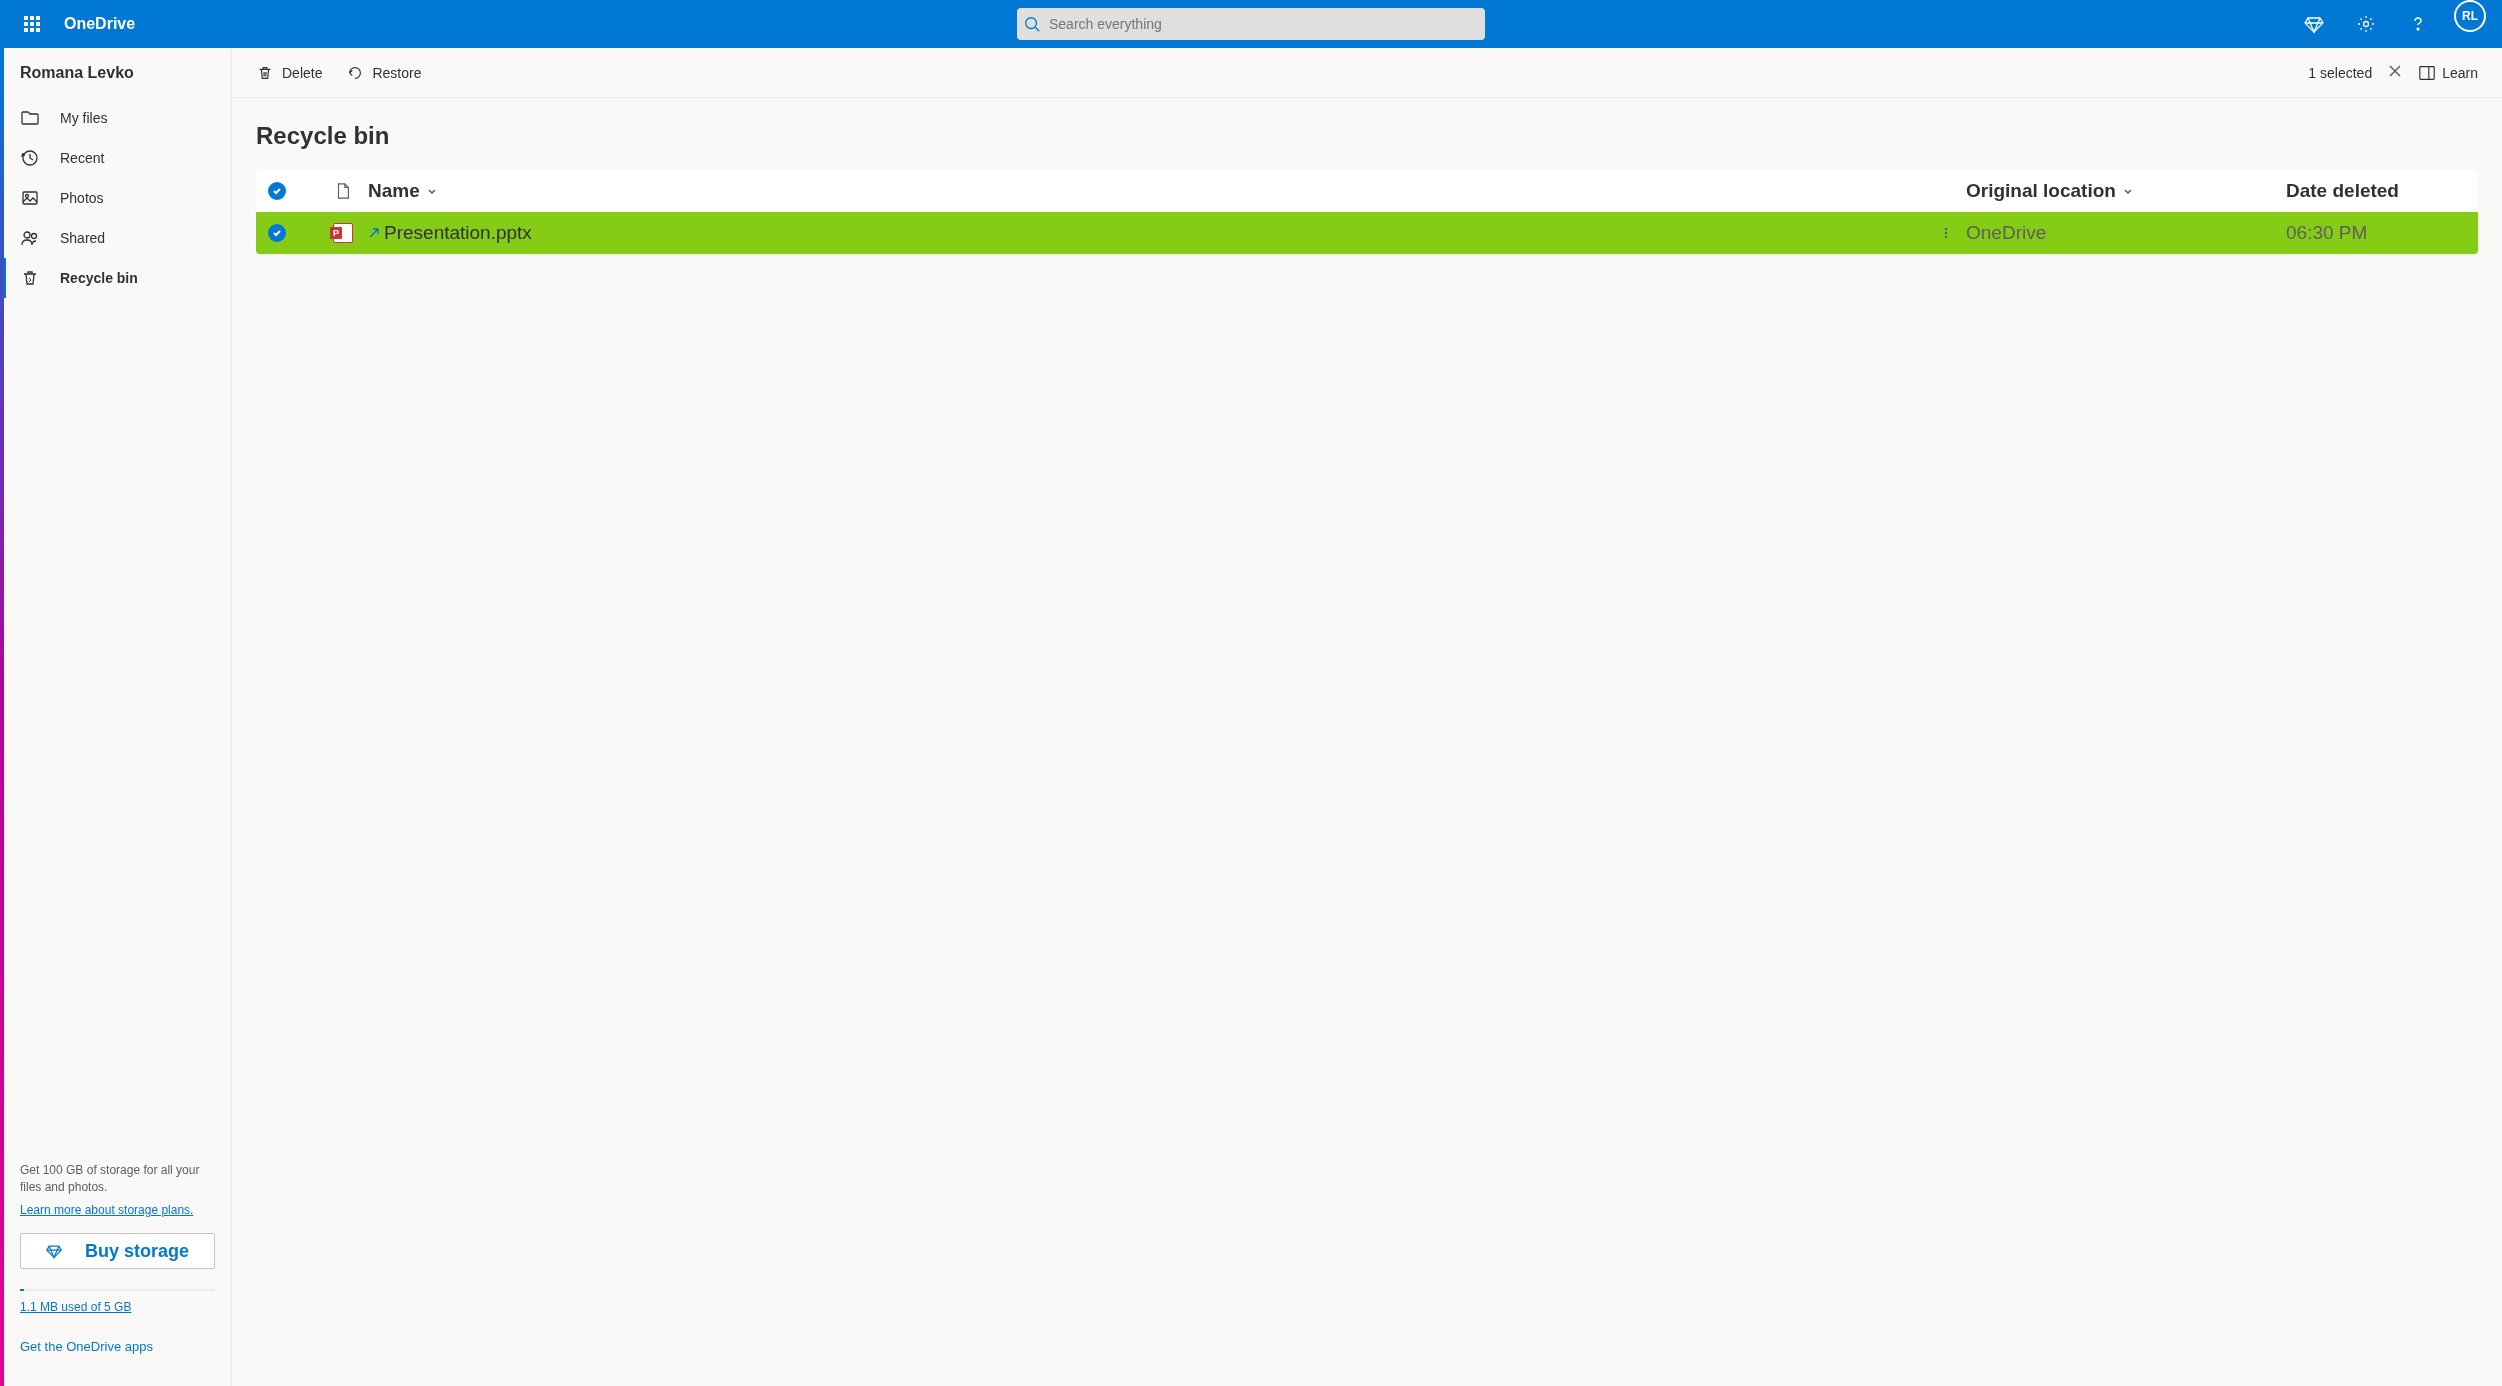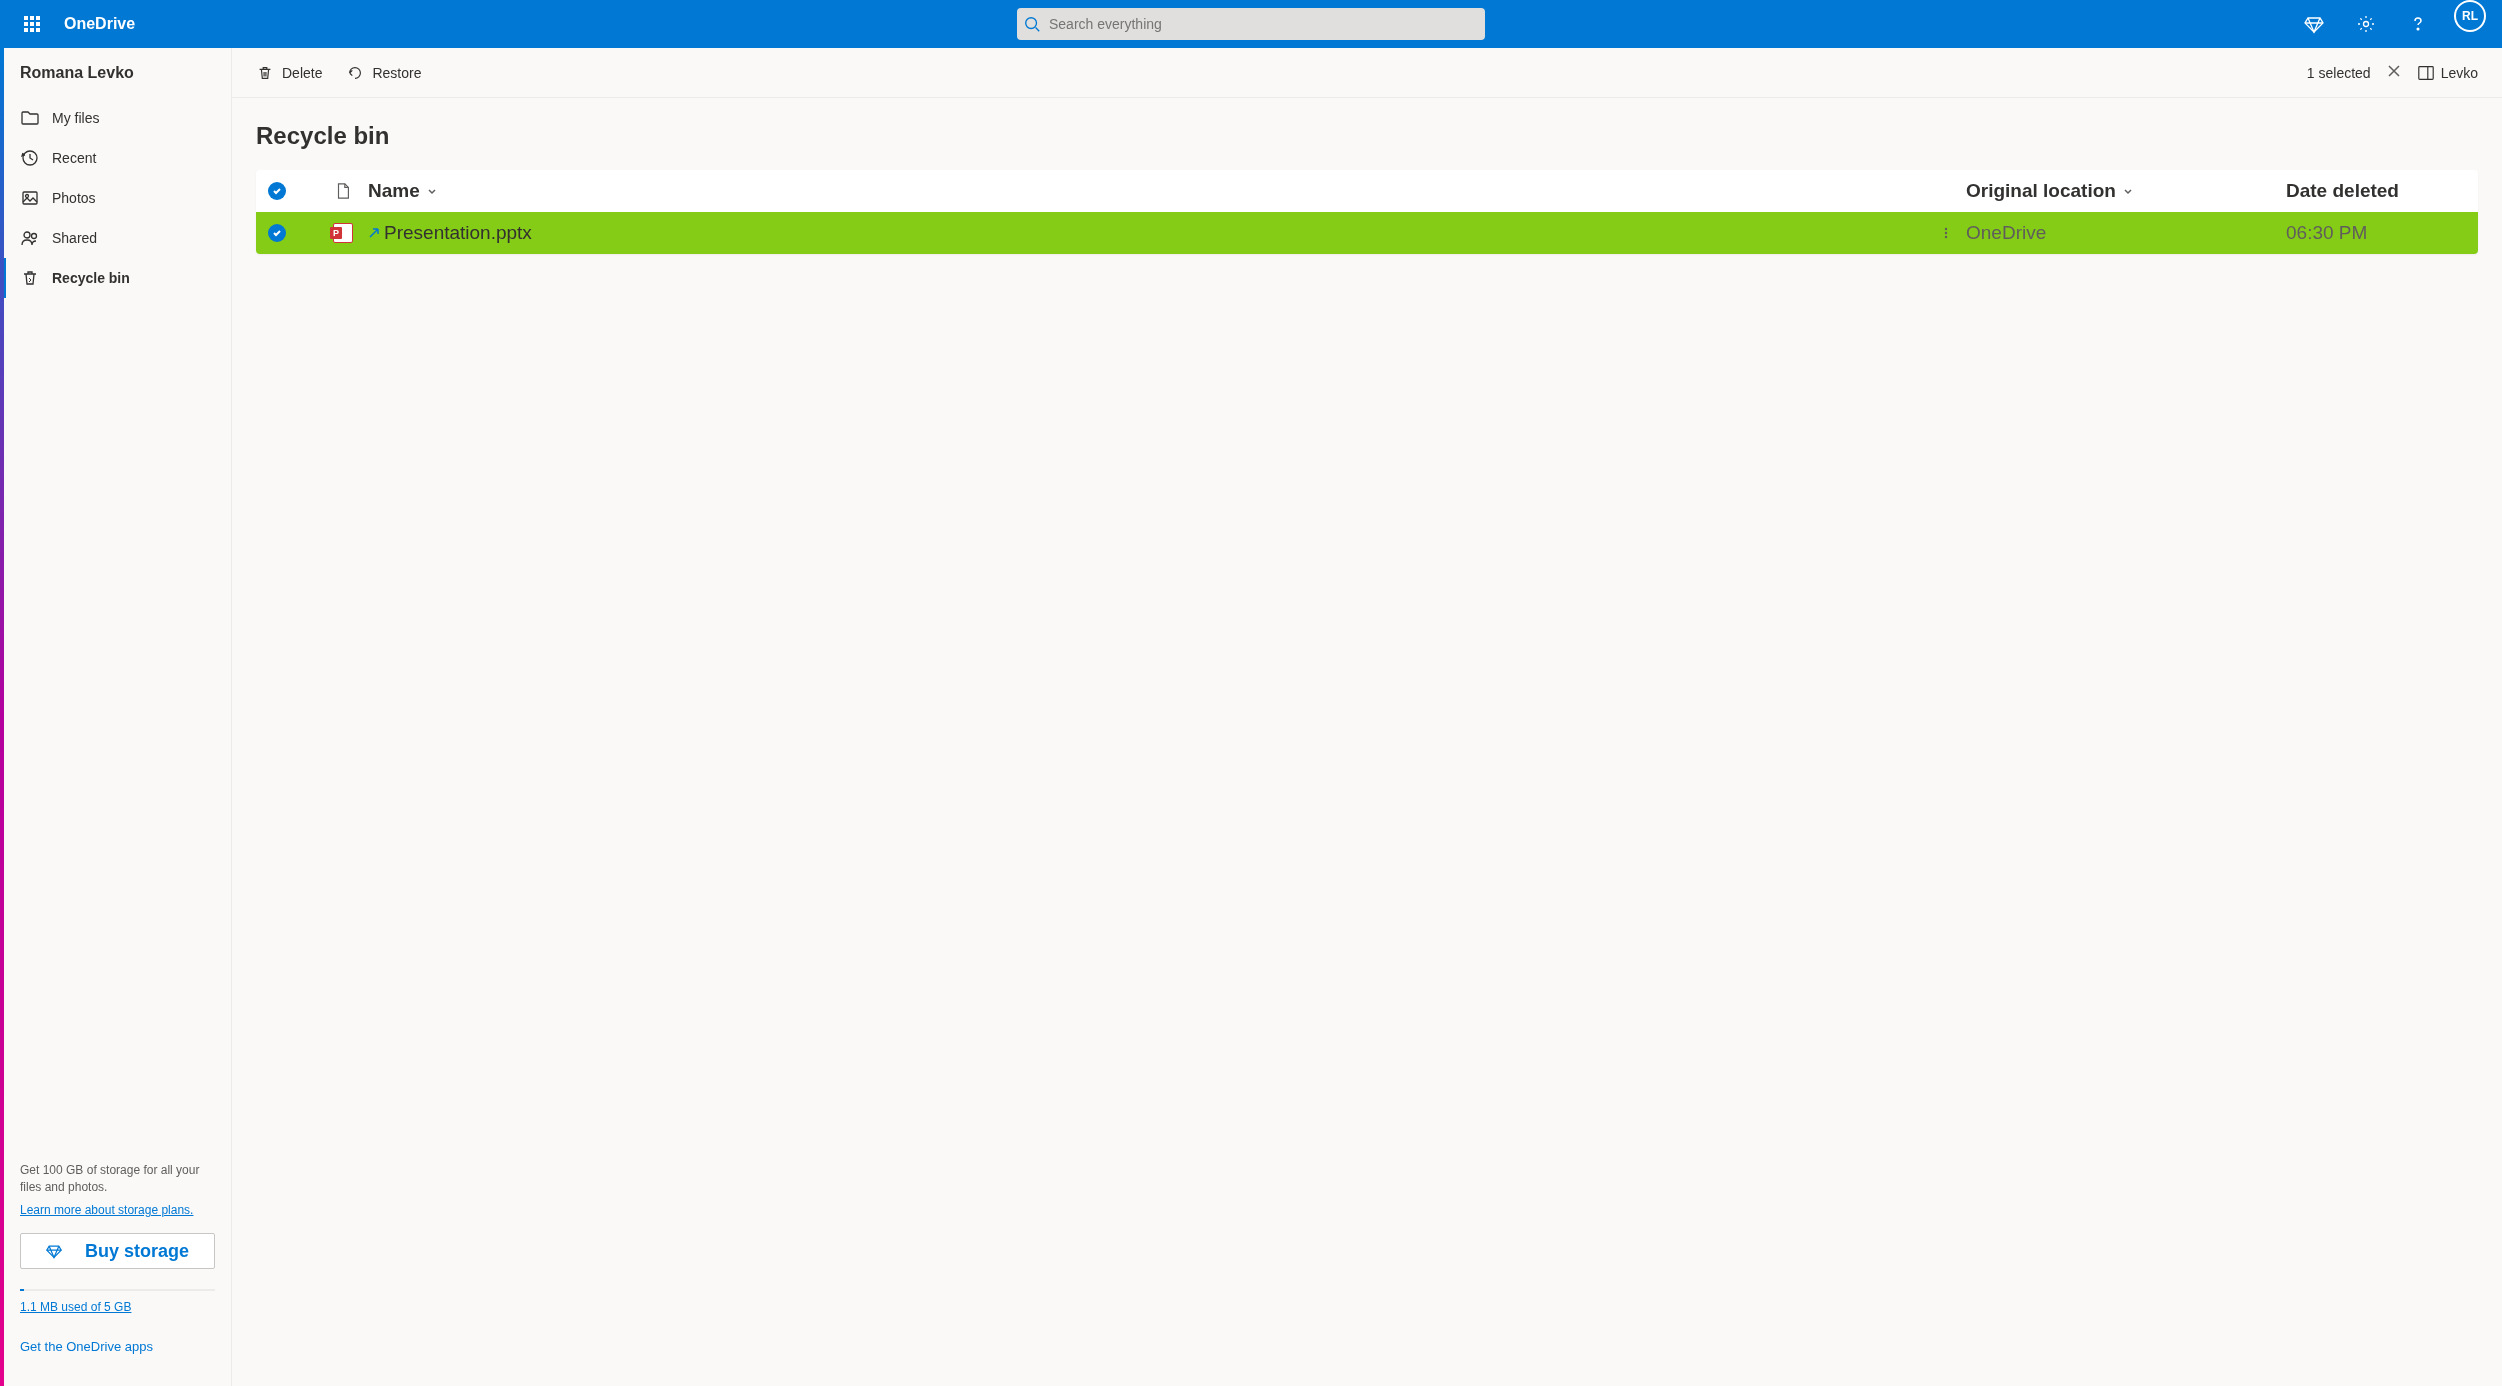--- a/index.html
+++ b/index.html
@@ -24,21 +24,21 @@
 .header-right { margin-left: auto; display: flex; gap: 4px; }
 .header-icon-btn { width: 48px; height: 48px; display: flex; align-items: center; justify-content: center; cursor: pointer; color: white; }
 .avatar { width: 32px; height: 32px; border-radius: 50%; border: 2px solid white; display: flex; align-items: center; justify-content: center; color: white; font-size: 12px; font-weight: 600; margin: 0 8px; cursor: pointer; }
 
 
 .body-wrap { display: flex; height: calc(100vh - 48px); }
 .left-strip { width: 4px; background: linear-gradient(180deg, #0078d4 0%, #b4009e 50%, #e3008c 100%); }
 .sidebar { width: 228px; background: #faf9f8; border-right: 1px solid #edebe9; padding: 16px 0; display: flex; flex-direction: column; }
 .user-name { font-size: 16px; font-weight: 600; color: #323130; padding: 0 16px 16px; }
 .nav-list { list-style: none; }
-.nav-item { display: flex; align-items: center; height: 40px; padding: 0 16px; cursor: pointer; font-size: 14px; color: #323130; gap: 12px; }
+.nav-item { display: flex; align-items: center; height: 40px; padding: 0 16px; cursor: pointer; font-size: 14px; color: #323130; gap: 20px; }
 .nav-item.active { font-weight: 600; border-left: 2px solid #0078d4; padding-left: 14px; }
 .nav-item svg { width: 20px; height: 20px; }
 
 .sidebar-bottom { margin-top: auto; padding: 0 16px 16px; }
 .storage-promo { font-size: 12px; color: #605e5c; line-height: 1.4; margin-bottom: 4px; }
 .storage-link { font-size: 12px; color: #0078d4; text-decoration: underline; cursor: pointer; display: inline-block; margin-bottom: 16px; }
 .buy-storage-btn { width: 100%; height: 36px; border: 1px solid #c8c6c4; background: white; border-radius: 2px; display: flex; align-items: center; justify-content: center; gap: 23px; font-size: 18px; font-weight: 600; color: #0078d4; cursor: pointer; margin-bottom: 20px; }
 .storage-bar { height: 2px; background: #edebe9; margin-bottom: 6px; position: relative; }
 .storage-bar::before { content:''; position:absolute; left:0; top:0; height:100%; width:2%; background:#0078d4; }
 .storage-used { font-size: 12px; color: #0078d4; text-decoration: underline; cursor: pointer; }
@@ -203,21 +203,21 @@
         <span class="close-x">
           <svg width="14" height="14" viewBox="0 0 14 14" stroke="#605e5c" stroke-width="1.5">
               <path d="M2 2l10 10M12 2L2 12"></path>
             </svg>
         </span>
         <div class="info-btn">
           <svg width="18" height="18" viewBox="0 0 20 20" fill="none" stroke="#323130" stroke-width="1.3">
               <rect x="2" y="3" width="16" height="14" rx="1"></rect>
               <line x1="12" y1="3" x2="12" y2="17"></line>
             </svg>
-          <span>Levko</span>
+          <span>Learn</span>
         </div>
       </div>
     </div>
 
     <h1 class="page-title">Recycle bin</h1>
 
     <div class="table-card">
       <div class="table-header">
         <div>
           <div class="check-circle">

